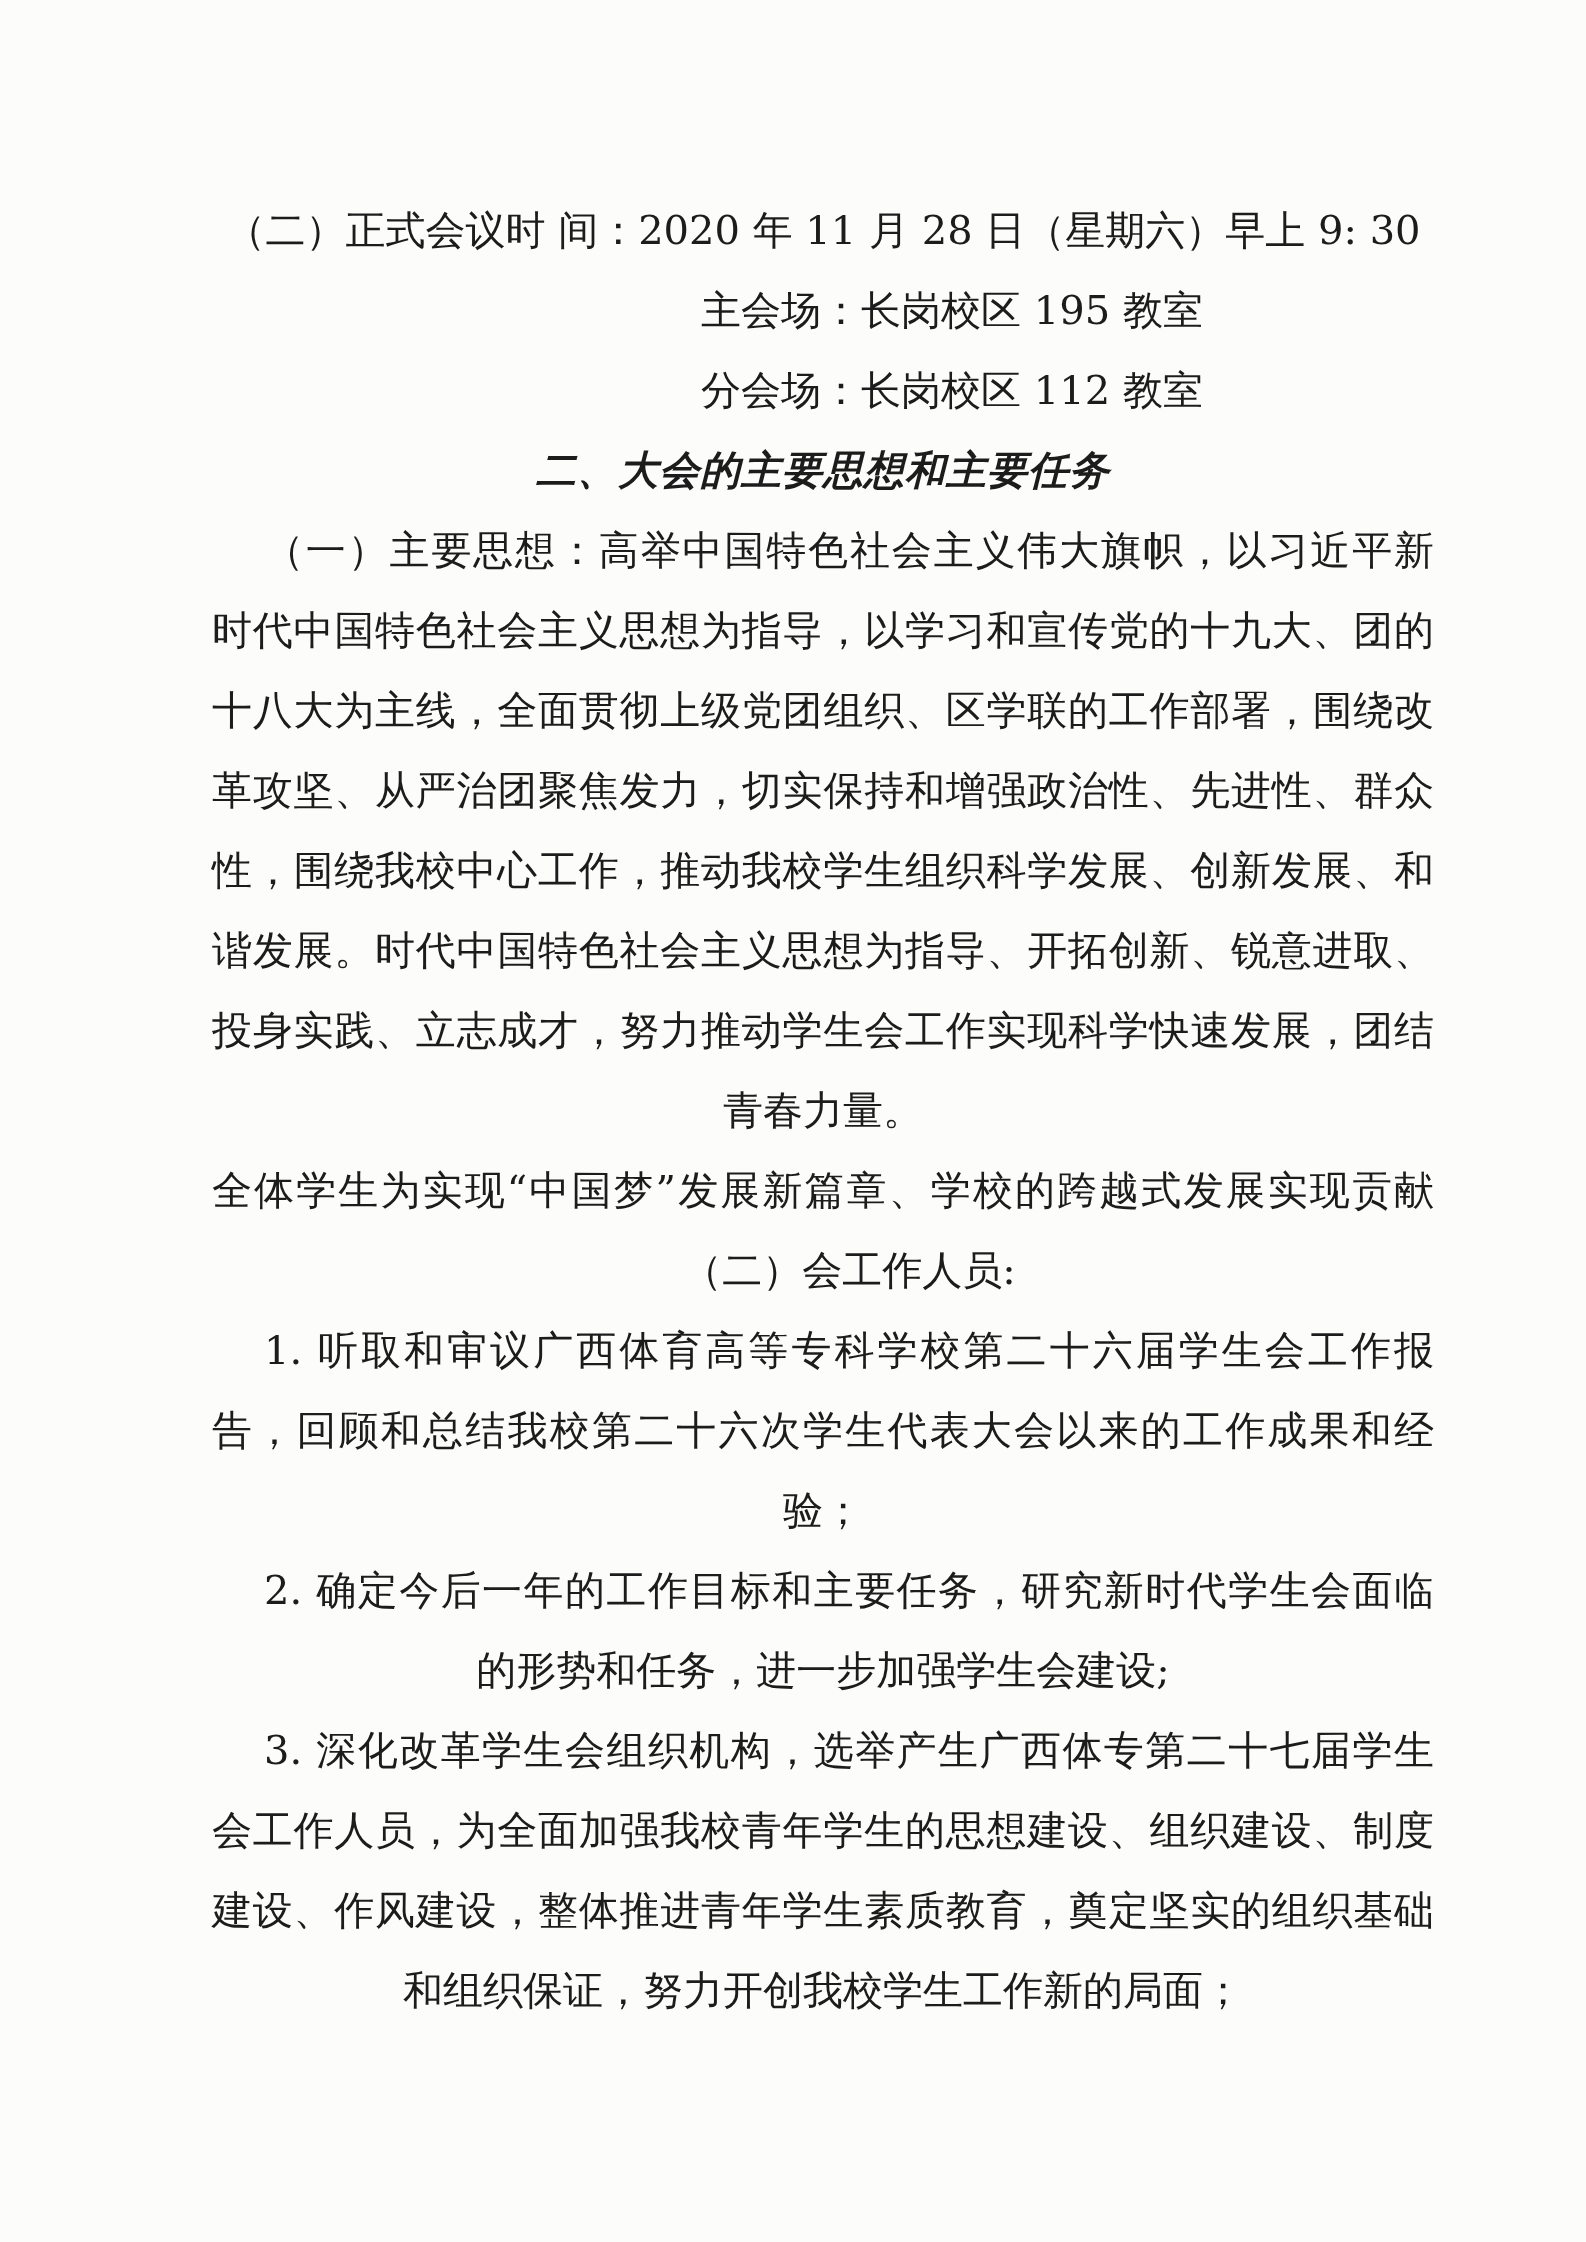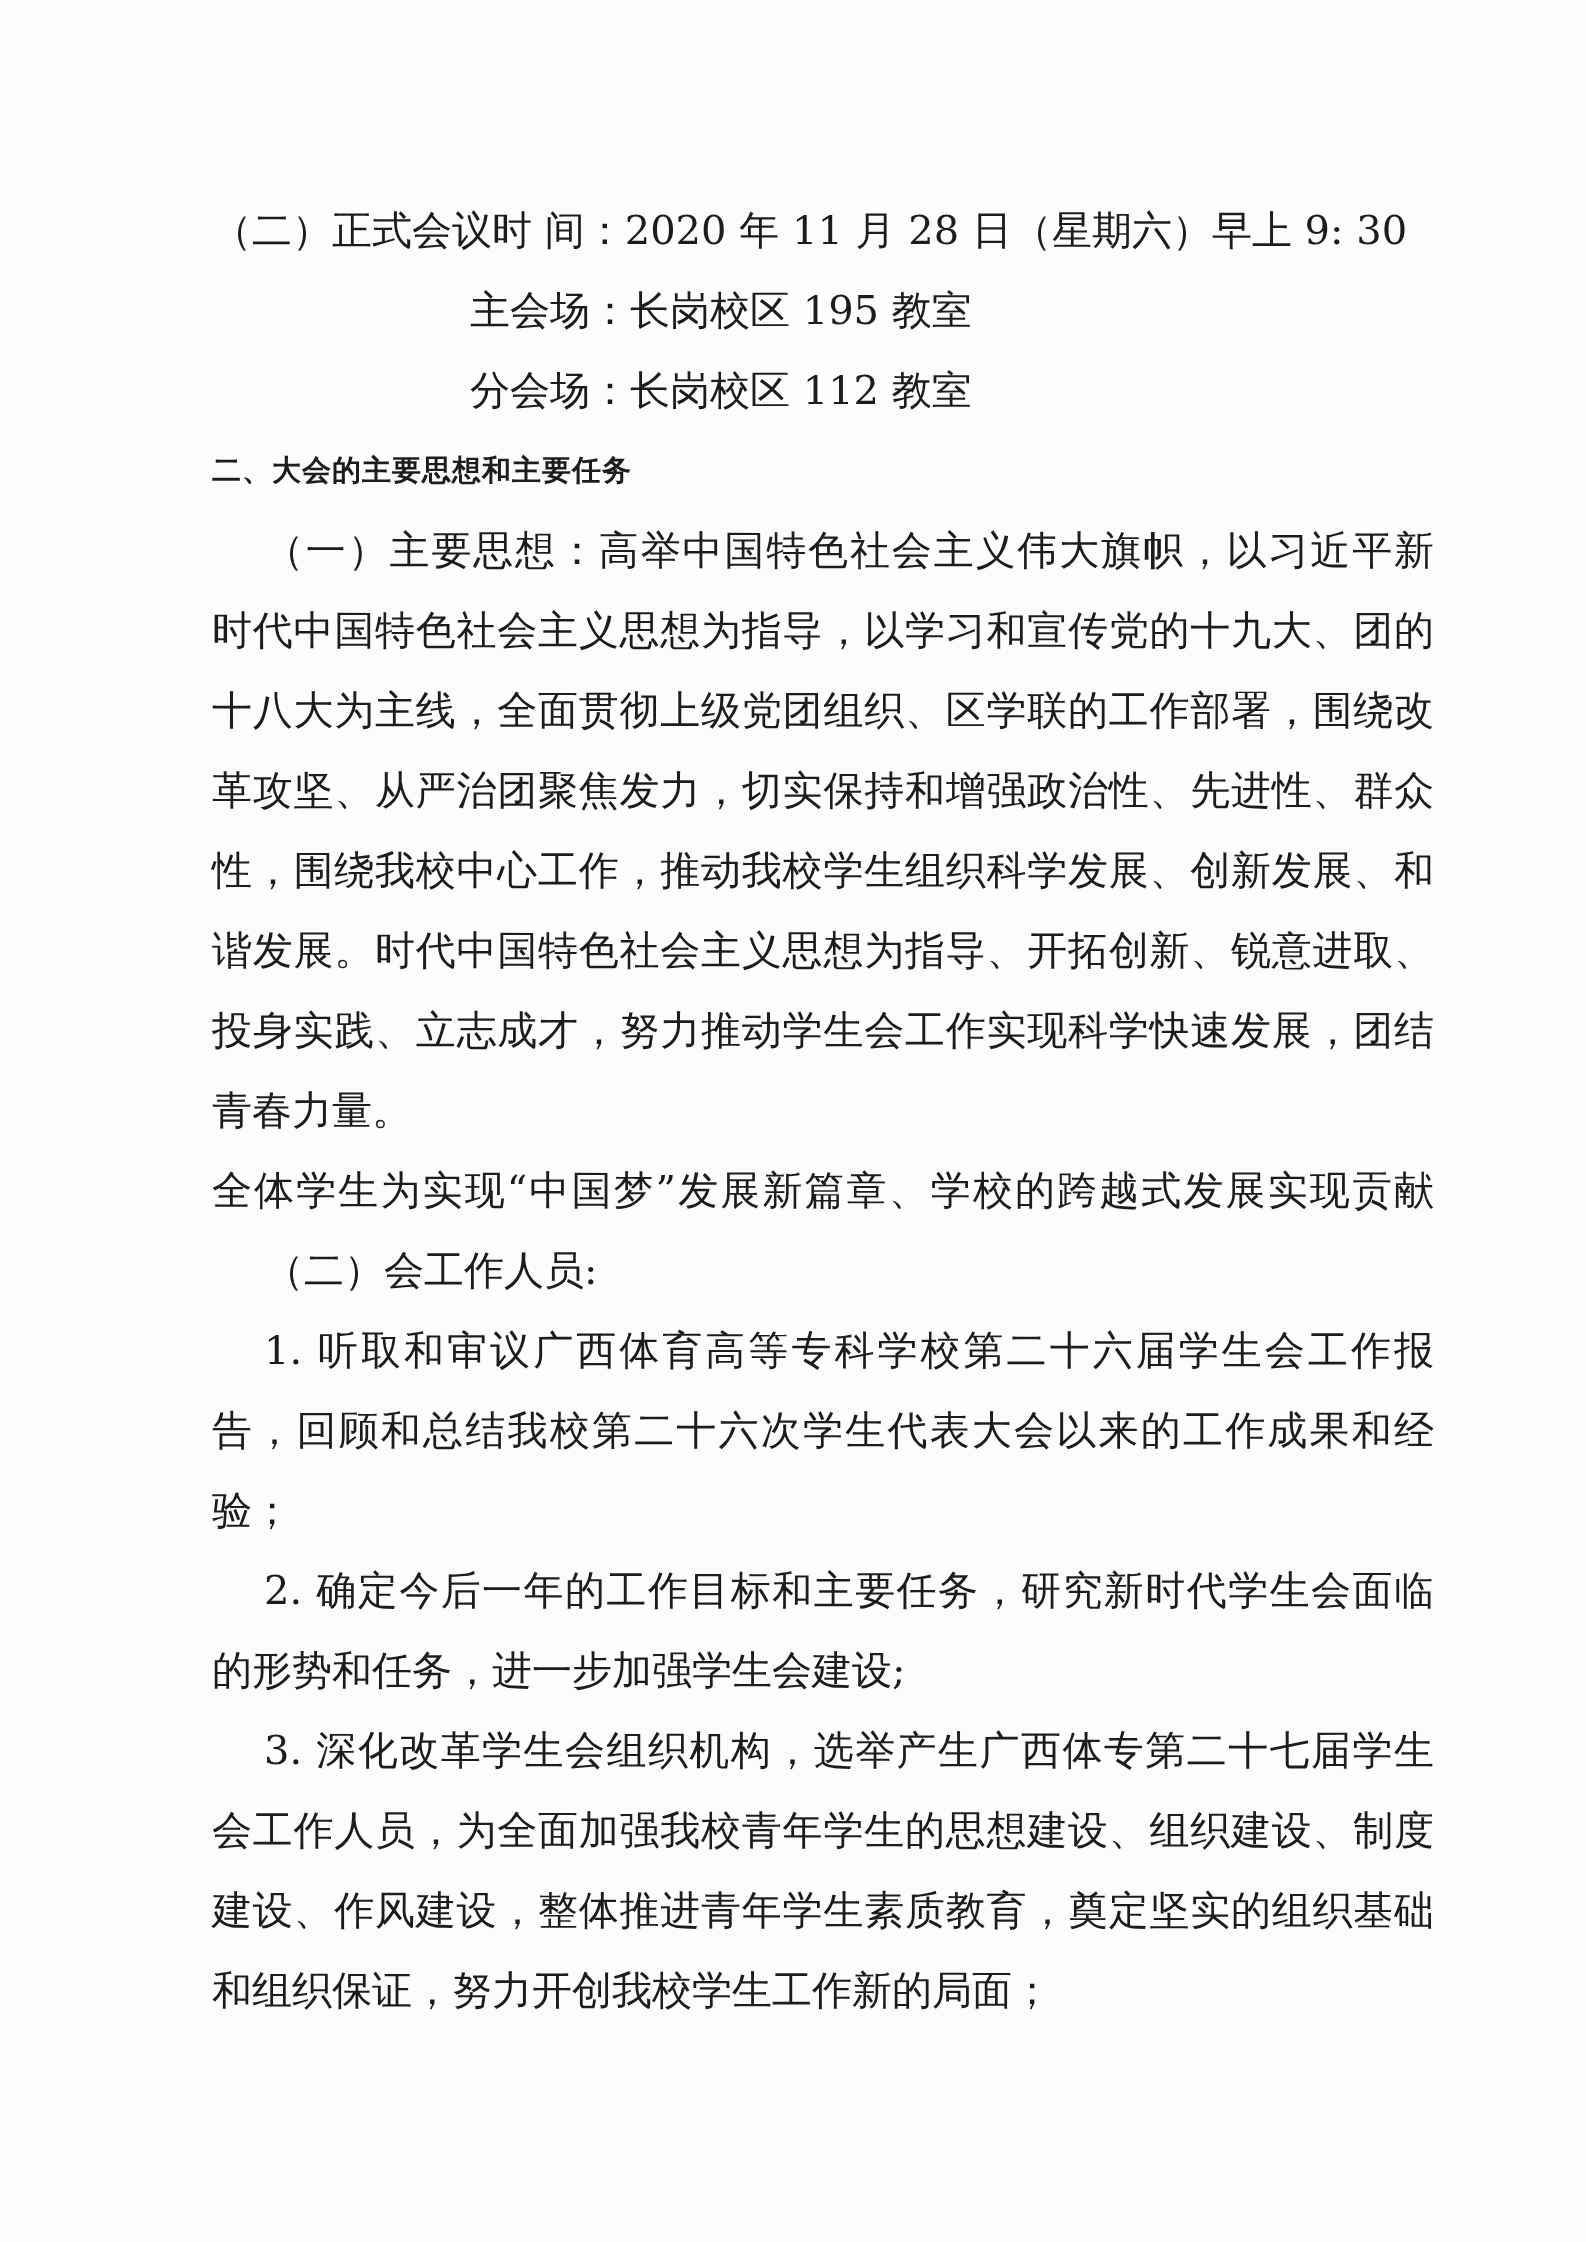--- a/index.html
+++ b/index.html
@@ -22,42 +22,43 @@
     left: 212px;
     right: 152px;
   }
   .line {
     font-family: "DejaVu Serif", "Liberation Serif", serif;
     font-size: 40px;
     line-height: 80px;
     height: 80px;
     color: #1c1c1c;
     white-space: pre-wrap;
-    text-align: left;
+    text-align: center;
   }
   
   .full {
     text-align: justify;
     text-align-last: justify;
     text-justify: inter-character;
   }
   
   .indent {
     text-indent: 52px;
   }
   
   .venue {
     padding-left: 258px;
   }
   
   .heading {
     font-family: "Liberation Sans", "DejaVu Sans", sans-serif;
     font-weight: 700;
-    font-size: 29px;
+    font-size: 40px;
     letter-spacing: 1px;
+    font-style: italic;
   }
 </style>
 </head>
 <body>
 
 <div class="doc-page">
   <div class="doc-content">
 
     <div class="line">（二）正式会议时 间：2020 年 11 月 28 日（星期六）早上 9: 30</div>
 

